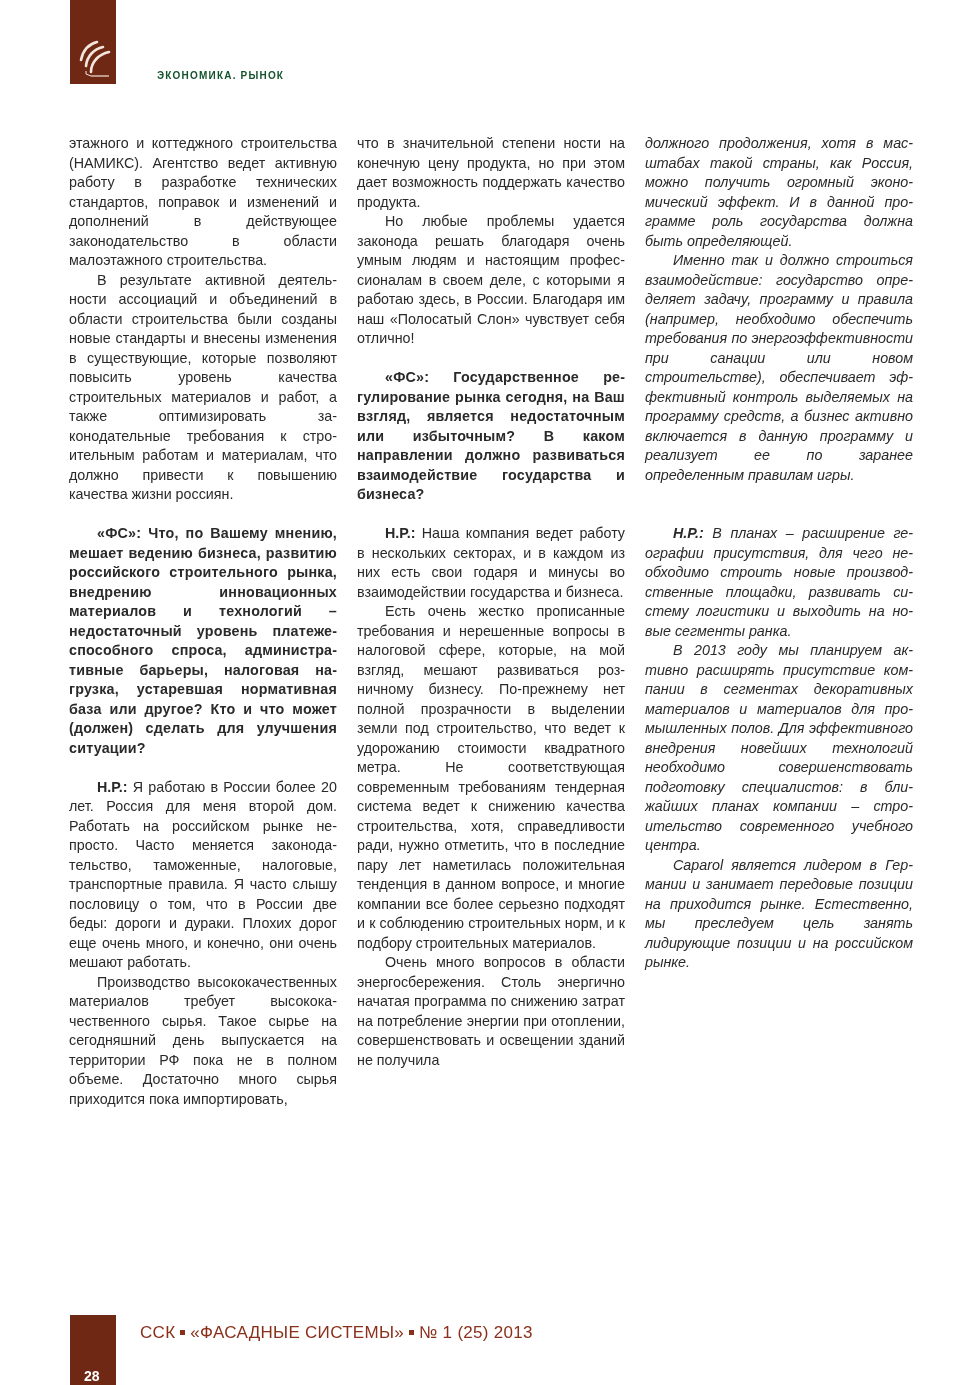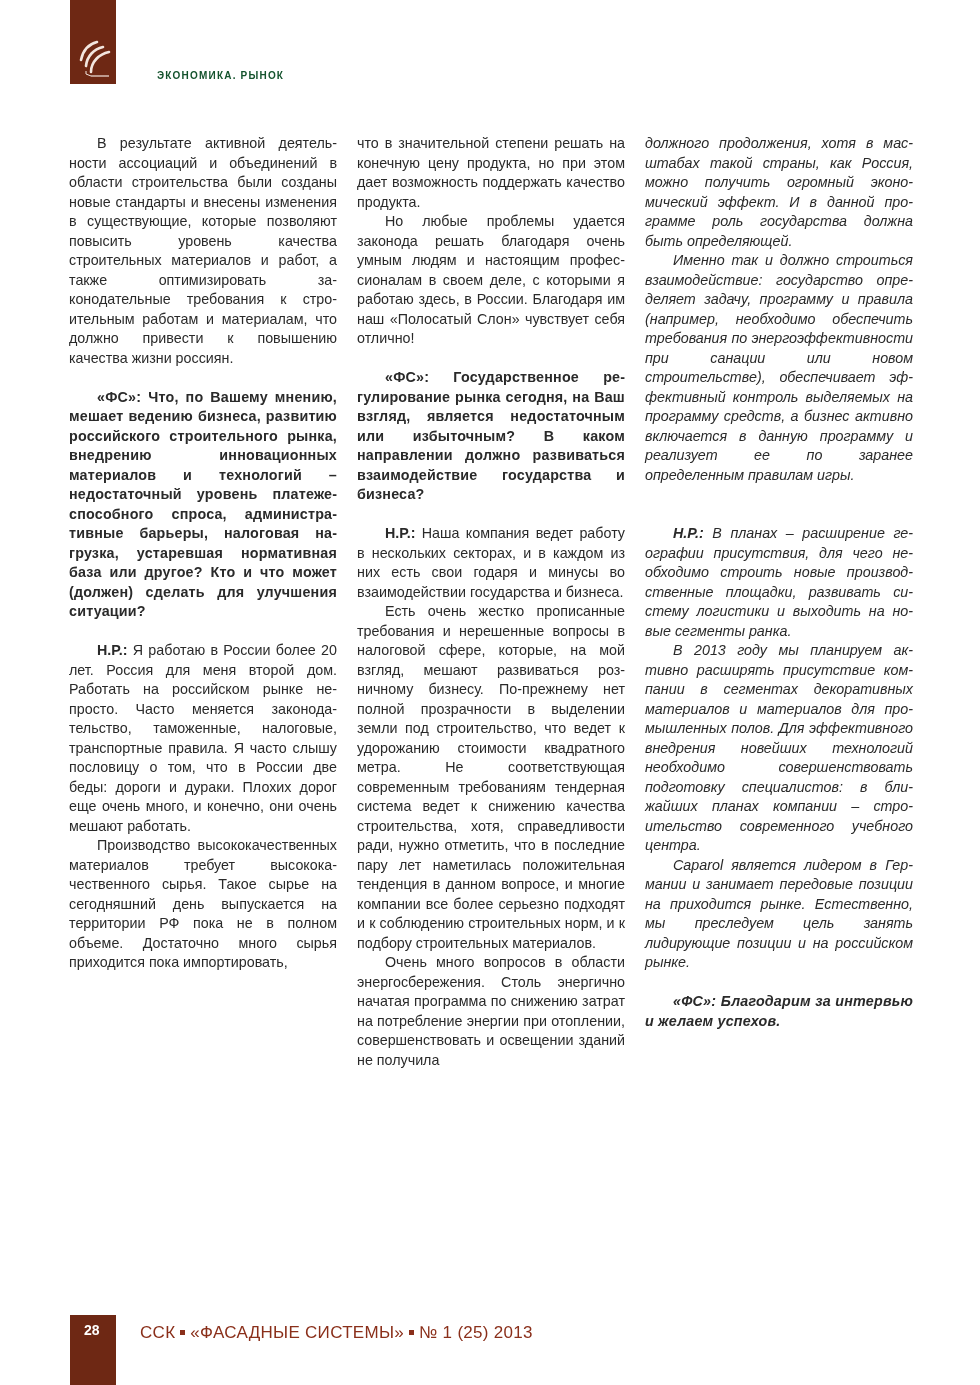--- a/index.html
+++ b/index.html
@@ -16,21 +16,21 @@
     .col-2 { left: 357px; }
     .col-3 { left: 645px; font-style: italic; }
 
     .column p { margin: 0; text-align: justify; text-indent: 0; hyphens: manual; }
     .column p.indent { text-indent: 28px; }
     .column p.q { font-weight: bold; text-indent: 28px; letter-spacing: 0.2px; }
     .column .gap { height: 19.5px; }
     .column .speaker { font-weight: bold; }
 
     .bottom-bar { position: absolute; left: 70px; top: 1315px; width: 46px; height: 70px; background: #6e2814; }
-    .page-number { position: absolute; left: 84px; top: 1322px; color: #ffffff; font-weight: bold;
+    .page-number { position: absolute; left: 84px; top: 1368px; color: #ffffff; font-weight: bold;
                    font-size: 14px; font-family: "Liberation Sans Narrow", "Liberation Sans", sans-serif; }
     .footer-text { position: absolute; left: 140px; top: 1323px; font-size: 17px; color: #8a2f1a;
                    letter-spacing: 0.3px; }
     .footer-text .sq { display: inline-block; width: 5px; height: 5px; background: #8a2f1a;
                        vertical-align: middle; margin: 0 5px; position: relative; top: -1px; }
   </style>
 </head>
 <body>
 
 <div class="top-bar"></div>
@@ -39,48 +39,48 @@
     <path d="M3 22 C5 12, 11 6, 19 4"></path>
     <path d="M8 28 C9 18, 16 11, 25 9"></path>
     <path d="M13 34 C13 24, 21 16, 31 14"></path>
   </g>
   <path d="M13 38 L31 38" stroke="#f3e6df" stroke-width="1.2"></path>
   <path d="M8 33 L8 36 L13 38" stroke="#f3e6df" stroke-width="1" fill="none"></path>
 </svg>
 <div class="section-title">ЭКОНОМИКА. РЫНОК</div>
 
 <div class="column col-1">
+  <p>этажного и коттеджного строитель­ства (НАМИКС). Агентство ведет активную работу в разработке тех­нических стандартов, поправок и изменений и дополнений в действу­ющее законодательство в области малоэтажного строительства.</p>
   <p class="indent">В результате активной деятель­ности ассоциаций и объединений в области строительства были созда­ны новые стандарты и внесены из­менения в существующие, которые позволяют повысить уровень каче­ства строительных материалов и работ, а также оптимизировать за­конодательные требования к стро­ительным работам и материалам, что должно привести к повышению качества жизни россиян.</p>
   <div class="gap"></div>
   <p class="q"><span class="speaker">«ФС»:</span><span> Что, по Вашему мнению, мешает ведению бизнеса, разви­тию российского строительного рынка, внедрению инновацион­ных материалов и технологий – недостаточный уровень платеже­способного спроса, администра­тивные барьеры, налоговая на­грузка, устаревшая нормативная база или другое? Кто и что может (должен) сделать для улучшения ситуации?</span></p>
   <div class="gap"></div>
   <p class="indent"><span class="speaker">Н.Р.:</span><span> Я работаю в России более 20 лет. Россия для меня второй дом. Работать на российском рынке не­просто. Часто меняется законода­тельство, таможенные, налоговые, транспортные правила. Я часто слышу пословицу о том, что в Рос­сии две беды: дороги и дураки. Пло­хих дорог еще очень много, и конеч­но, они очень мешают работать.</span></p>
   <p class="indent">Производство высококачествен­ных материалов требует высокока­чественного сырья. Такое сырье на сегодняшний день выпускается на территории РФ пока не в полном объеме. Достаточно много сырья приходится пока импортировать,</p>
 </div>
 
 <div class="column col-2">
-  <p>что в значительной степени решать на конечную цену продукта, но при этом дает возможность поддержать качество продукта.</p>
+  <p>что в значительной степени ности на конечную цену продукта, но при этом дает возможность поддержать качество продукта.</p>
   <p class="indent">Но любые проблемы удается законода решать благодаря очень умным людям и настоящим профес­сионалам в своем деле, с которы­ми я работаю здесь, в России. Бла­годаря им наш «Полосатый Слон» чувствует себя отлично!</p>
   <div class="gap"></div>
   <p class="q"><span class="speaker">«ФС»:</span><span> Государственное ре­гулирование рынка сегодня, на Ваш взгляд, является недоста­точным или избыточным? В ка­ком направлении должно разви­ваться взаимодействие государ­ства и бизнеса?</span></p>
   <div class="gap"></div>
   <p class="indent"><span class="speaker">Н.Р.:</span><span> Наша компания ведет ра­боту в нескольких секторах, и в каждом из них есть свои годаря и минусы во взаимодействии госу­дарства и бизнеса.</span></p>
   <p class="indent">Есть очень жестко прописанные требования и нерешенные вопросы в налоговой сфере, которые, на мой взгляд, мешают развиваться роз­ничному бизнесу. По-прежнему нет полной прозрачности в выделении земли под строительство, что ведет к удорожанию стоимости квадрат­ного метра. Не соответствующая современным требованиям тендер­ная система ведет к снижению каче­ства строительства, хотя, справед­ливости ради, нужно отметить, что в последние пару лет наметилась положительная тенденция в данном вопросе, и многие компании все бо­лее серьезно подходят и к соблюде­нию строительных норм, и к подбо­ру строительных материалов.</p>
   <p class="indent">Очень много вопросов в обла­сти энергосбережения. Столь энер­гично начатая программа по сниже­нию затрат на потребление энергии при отоплении, совершенствовать и освещении зданий не получила</p>
 </div>
 
 <div class="column col-3">
   <p>должного продолжения, хотя в мас­штабах такой страны, как Россия, можно получить огромный эконо­мический эффект. И в данной про­грамме роль государства должна быть определяющей.</p>
   <p class="indent">Именно так и должно строиться взаимодействие: государство опре­деляет задачу, программу и прави­ла (например, необходимо обеспе­чить требования по энергоэффек­тивности при санации или новом строительстве), обеспечивает эф­фективный контроль выделяемых на программу средств, а бизнес активно включается в данную про­грамму и реализует ее по заранее определенным правилам игры.</p>
   <div class="gap"></div>
   <div class="gap"></div>
   <p class="indent"><span class="speaker">Н.Р.:</span><span> В планах – расширение ге­ографии присутствия, для чего не­обходимо строить новые производ­ственные площадки, развивать си­стему логистики и выходить на но­вые сегменты ранка.</span></p>
   <p class="indent">В 2013 году мы планируем ак­тивно расширять присутствие ком­пании в сегментах декоративных материалов и материалов для про­мышленных полов. Для эффектив­ного внедрения новейших техноло­гий необходимо совершенствовать подготовку специалистов: в бли­жайших планах компании – стро­ительство современного учебного центра.</p>
   <p class="indent">Caparol является лидером в Гер­мании и занимает передовые пози­ции на приходится рынке. Есте­ственно, мы преследуем цель за­нять лидирующие позиции и на рос­сийском рынке.</p>
   <div class="gap"></div>
-  <p class="q"><span class="speaker">«ФС»:</span><span> Благодарим за интер­вью и желаем успехов.</span></p>
 </div>
 
 <div class="bottom-bar"></div>
 <div class="page-number">28</div>
 <div class="footer-text">
   <span>ССК</span><span class="sq"></span><span>«ФАСАДНЫЕ СИСТЕМЫ»</span><span class="sq"></span><span>№ 1 (25) 2013</span>
 </div>
 
 </body></html>

